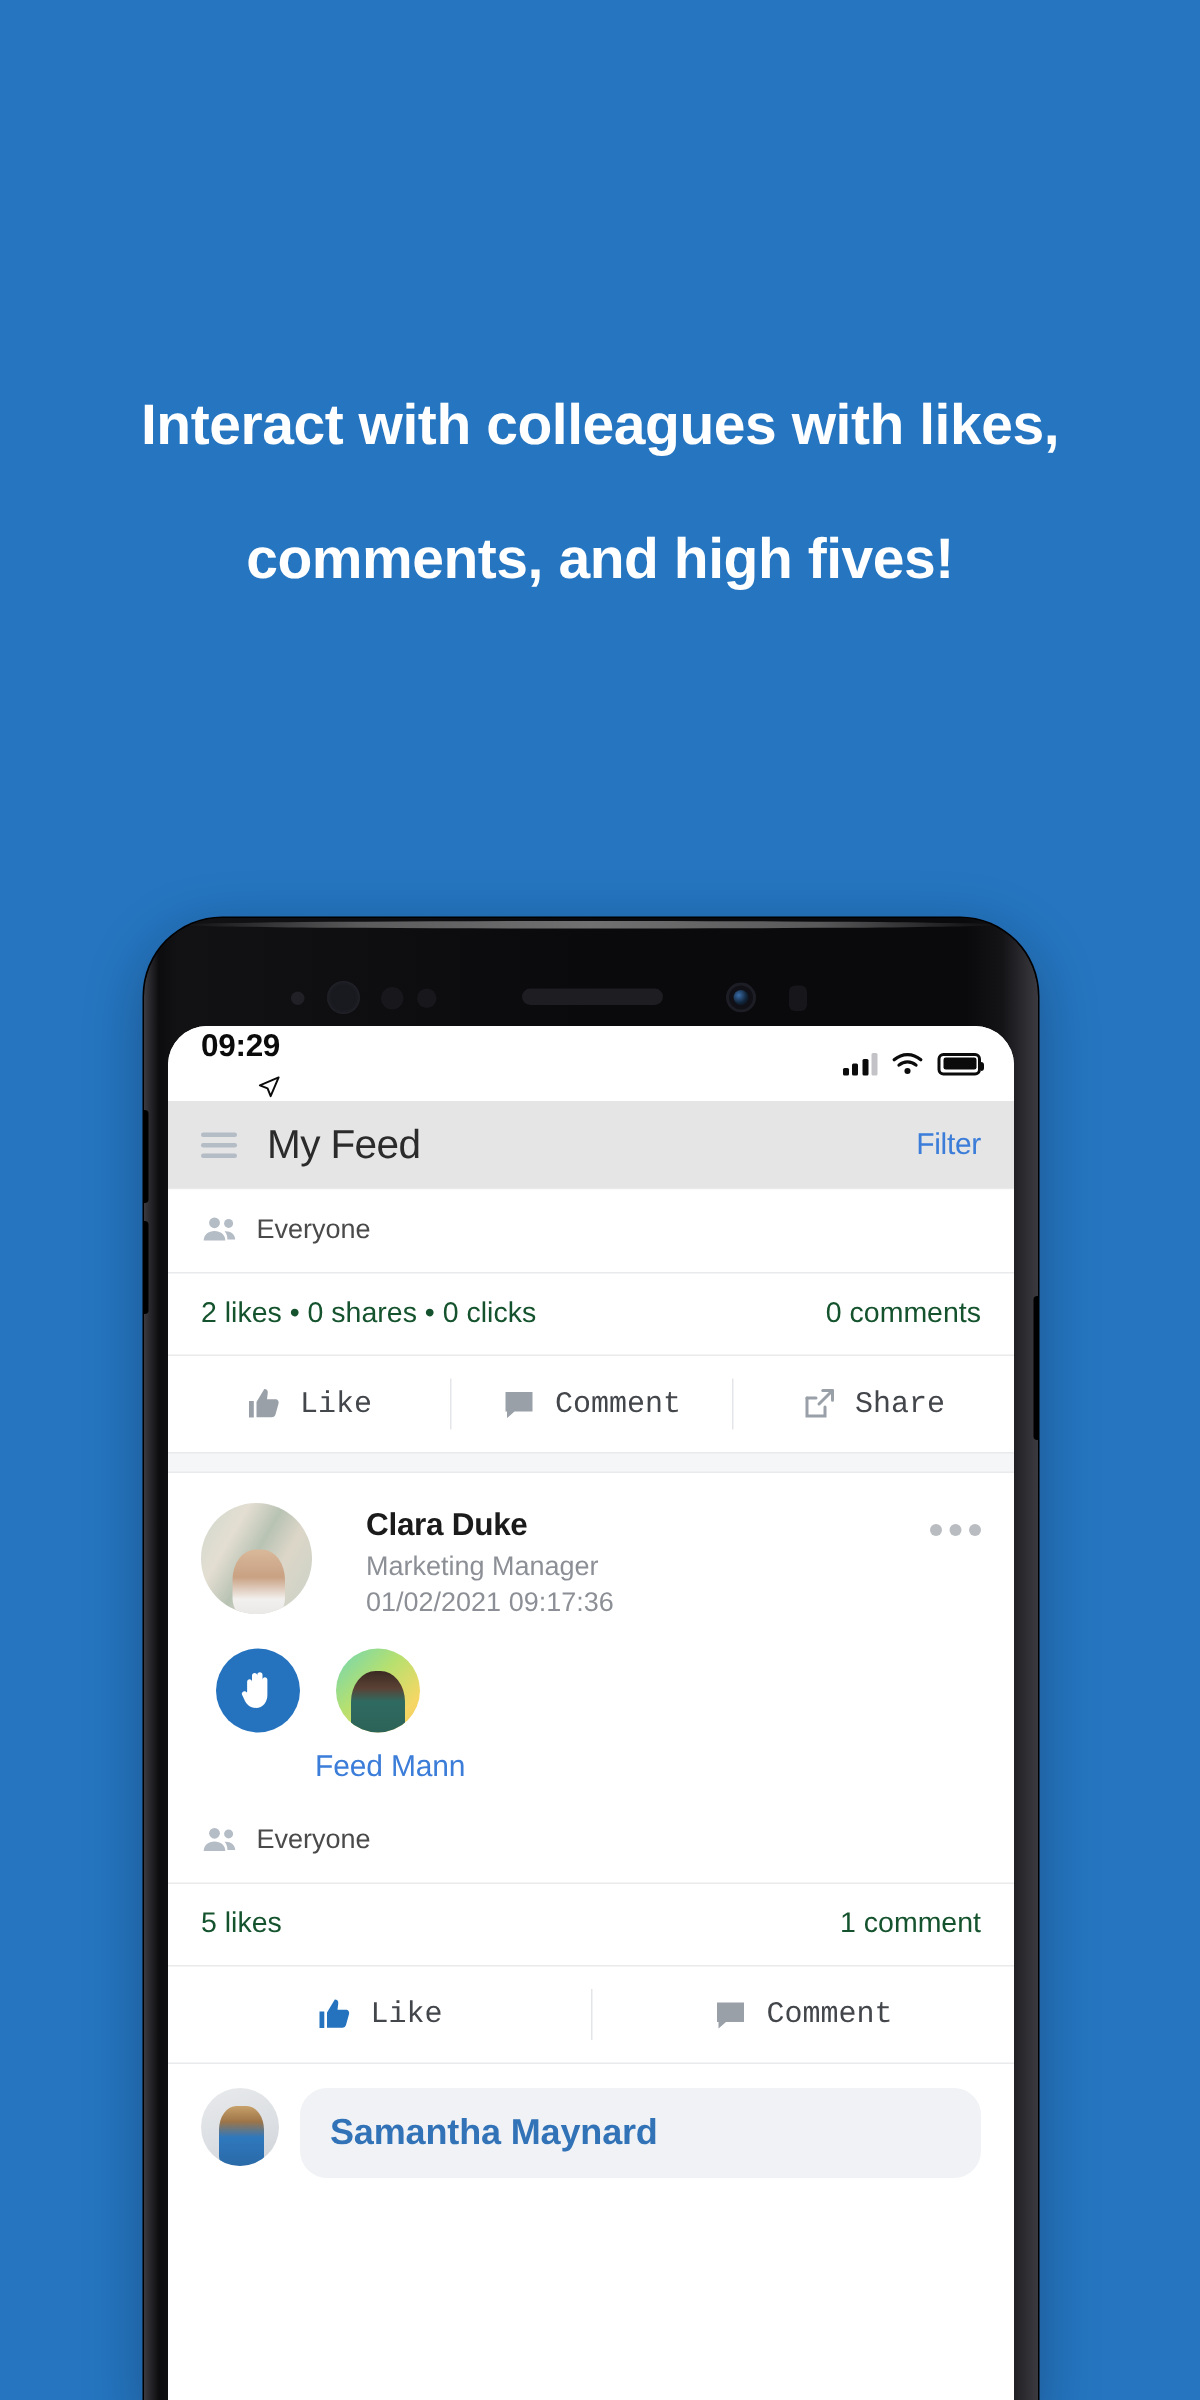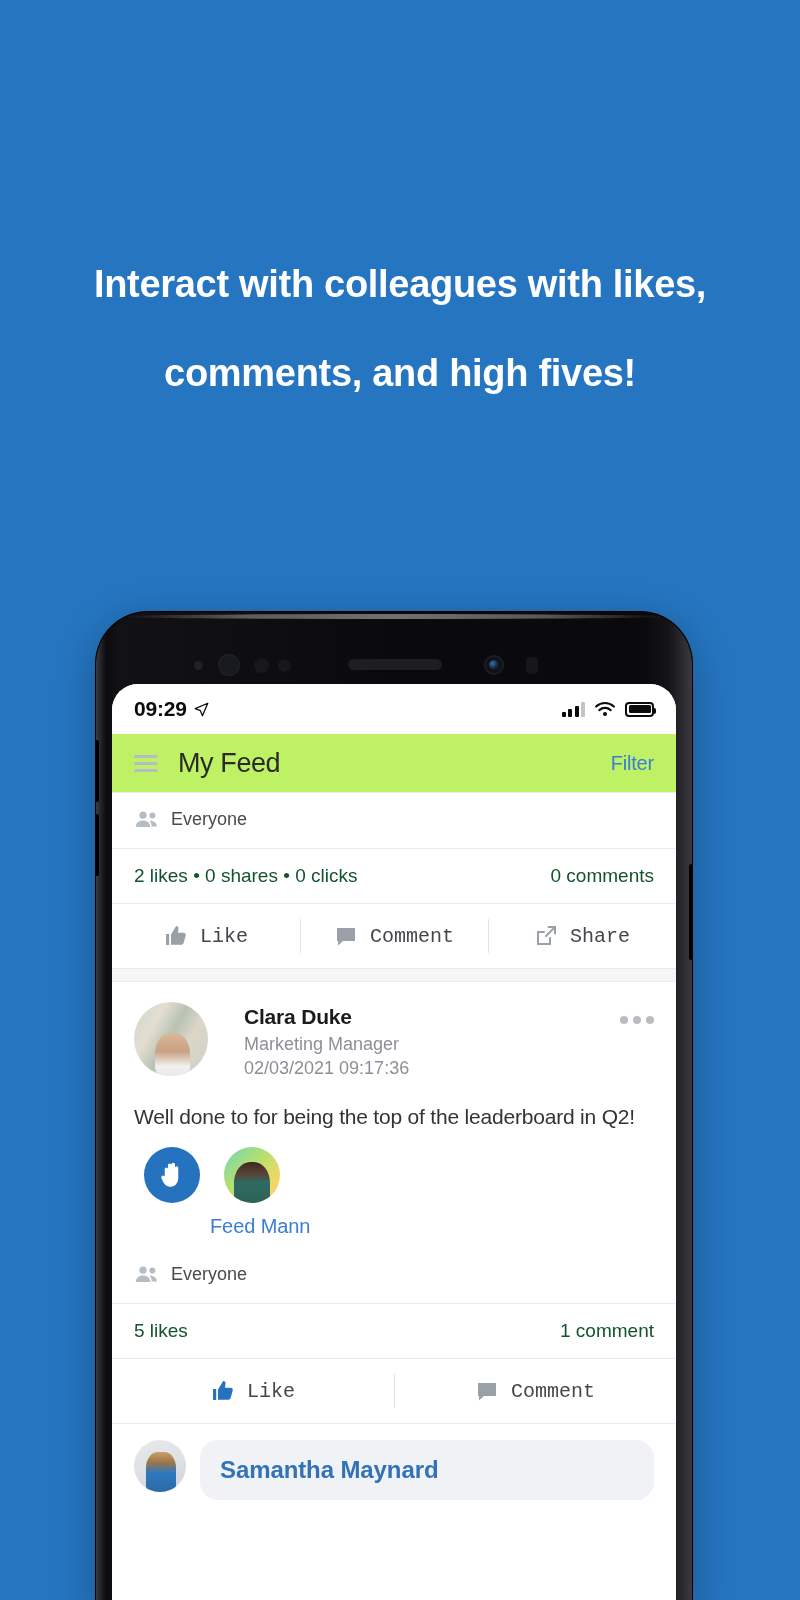--- a/index.html
+++ b/index.html
@@ -83,21 +83,21 @@
     border-radius:26px 26px 0 0;
     overflow:hidden;
   }
 
   
   .statusbar {
     height:50px; padding:0 22px;
     display:flex; align-items:center; justify-content:space-between;
     background:#fff;
   }
-  .sb-left { display:flex; align-items:center; gap:7px; }
+  .sb-left { display:flex; align-items:flex-end; gap:7px;flex-direction:column; }
   .sb-time { font-size:21px; font-weight:bold; color:#0b0b0b; letter-spacing:-.2px; }
   .loc-arrow { width:15px; height:15px; display:block; }
   .sb-right { display:flex; align-items:center; gap:9px; }
   .bars { display:flex; align-items:flex-end; gap:2.5px; height:15px; }
   .bars i { display:block; width:4px; background:#b9b9bd; border-radius:1px; }
   .bars i:nth-child(1){ height:5px;  background:#0b0b0b; }
   .bars i:nth-child(2){ height:8px;  background:#0b0b0b; }
   .bars i:nth-child(3){ height:11px; background:#0b0b0b; }
   .bars i:nth-child(4){ height:15px; background:#c3c3c7; }
   .battery {
@@ -107,21 +107,21 @@
   .battery::after {
     content:""; position:absolute; right:-4px; top:4px; width:2.5px; height:6px;
     background:#0b0b0b; border-radius:0 2px 2px 0;
   }
   .battery span { display:block; height:100%; background:#0b0b0b; border-radius:1.5px; }
 
   
   .app-header {
     height:58px; padding:0 22px;
     display:flex; align-items:center;
-    background:#bef264;
+    background:#e5e5e5;
   }
   .hamburger { width:24px; display:flex; flex-direction:column; gap:4px; cursor:pointer; }
   .hamburger i { display:block; height:3px; background:#b4bcc6; border-radius:2px; }
   .app-title {
     font-size:27px; color:#2b2b2b; margin-left:20px; letter-spacing:-.4px;
   }
   .filter-link {
     margin-left:auto; font-size:20px; color:#3b7dd8; letter-spacing:-.2px;
   }
 
@@ -325,30 +325,29 @@
       </div>
 
       <div class="gap"></div>
 
       <div>
         <div class="post-head">
           <div class="avatar ph-clara"></div>
           <div class="post-meta">
             <div class="author">Clara Duke</div>
             <div class="role">Marketing Manager</div>
-            <div class="timestamp">02/03/2021 09:17:36</div>
+            <div class="timestamp">01/02/2021 09:17:36</div>
           </div>
           <div class="more-dots">
               <i></i>
               <i></i>
               <i></i>
             </div>
         </div>
 
-        <div class="post-text">Well done to for being the top of the leaderboard in Q2!</div>
 
         <div class="recipients">
           <div class="hi5">
             <svg width="30" height="30" viewBox="0 0 24 24">
               <path d="M6.2 12.6V7.3c0-.7.6-1.3 1.3-1.3s1.3.6 1.3 1.3v3.1V4.1c0-.8.6-1.4 1.4-1.4s1.4.6 1.4 1.4v6.2V3.6c0-.8.6-1.4 1.4-1.4s1.4.6 1.4 1.4v6.7V6.2c0-.8.6-1.3 1.3-1.3s1.3.6 1.3 1.3v8.2c0 3.9-2.5 6.9-6 6.9-3.4 0-5.2-2-6.2-4.2l-1.3-2.8c-.3-.7 0-1.5.8-1.8.6-.2 1.3 0 1.6.6z" fill="#ffffff"></path>
             </svg>
           </div>
           <div class="r-avatar ph-zayne"></div>
         </div>
         <div class="recipient-name">Feed Mann</div>

